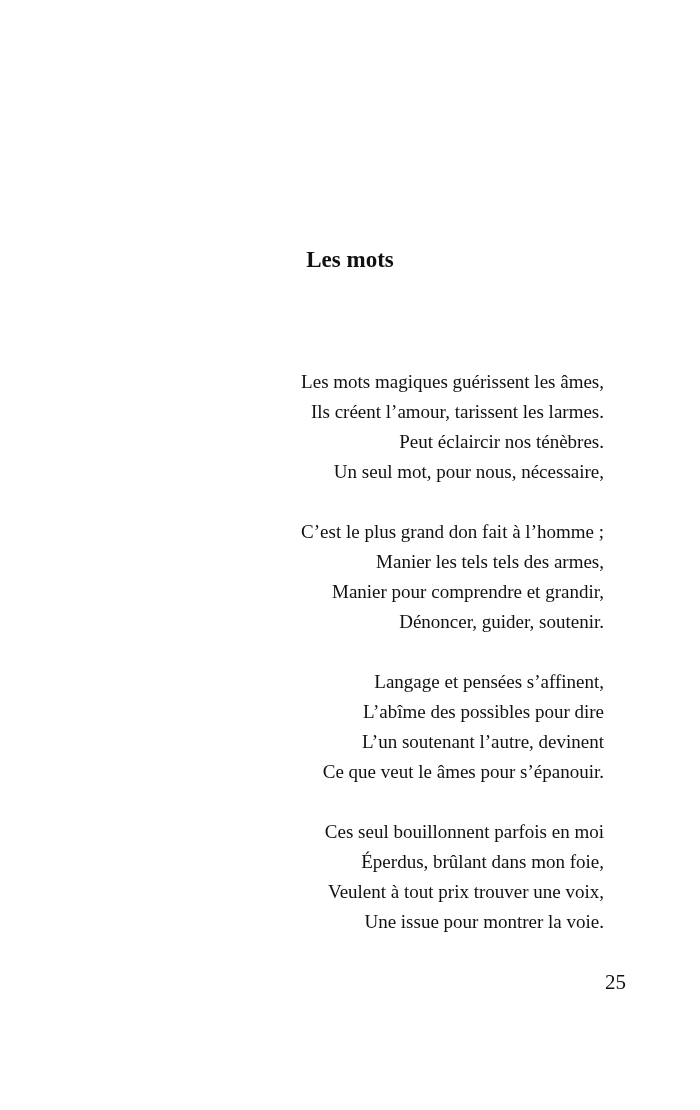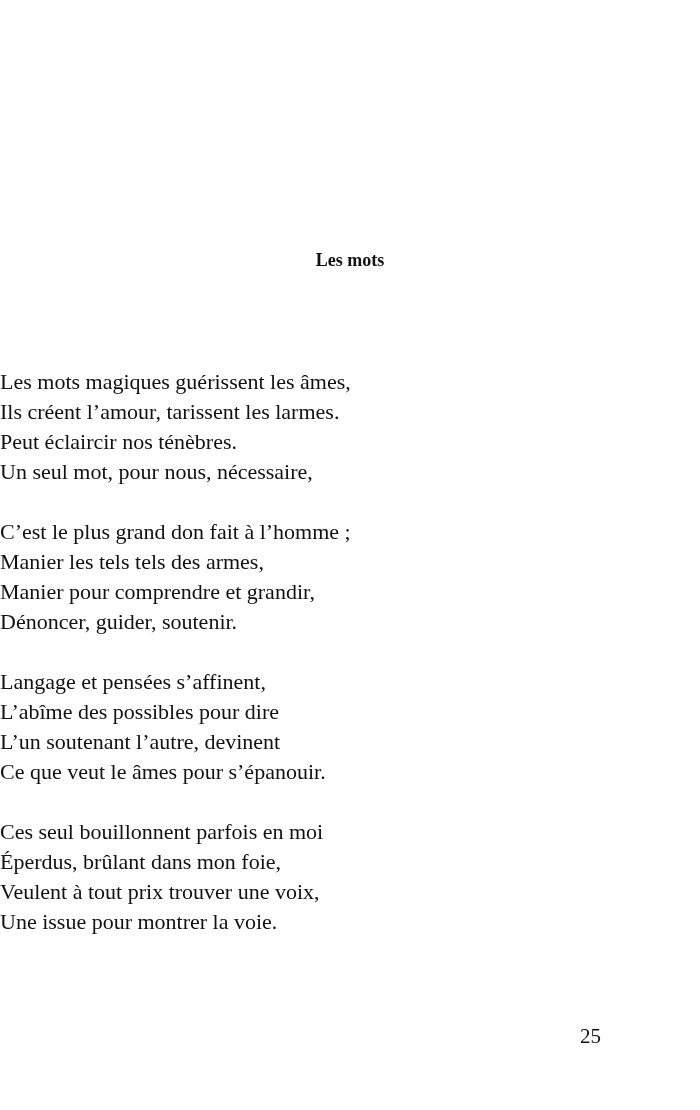--- a/index.html
+++ b/index.html
@@ -15,46 +15,46 @@
       font-family: "Liberation Serif", "DejaVu Serif", serif;
       color: #111111;
     }
     .title {
       position: absolute;
       top: 244px;
       left: 0;
       width: 700px;
       text-align: center;
       font-weight: bold;
-      font-size: 18px;
+      font-size: 23px;
       line-height: 32px;
       margin: 0;
     }
     .poem {
       position: absolute;
       top: 367px;
       left: 0;
       width: 604px;
-      text-align: left;
-      font-size: 22px;
+      text-align: right;
+      font-size: 19px;
       line-height: 30px;
     }
     .stanza {
       margin: 0 0 30px 0;
     }
     .line {
       display: block;
       white-space: nowrap;
     }
     .page-number {
       position: absolute;
-      top: 1022px;
+      top: 968px;
       left: 580px;
       width: 46px;
-      text-align: left;
+      text-align: right;
       font-size: 21px;
       line-height: 28px;
     }
   </style>
 </head>
 <body>
 
 <h1 class="title">Les mots</h1>
 
 <div class="poem">

